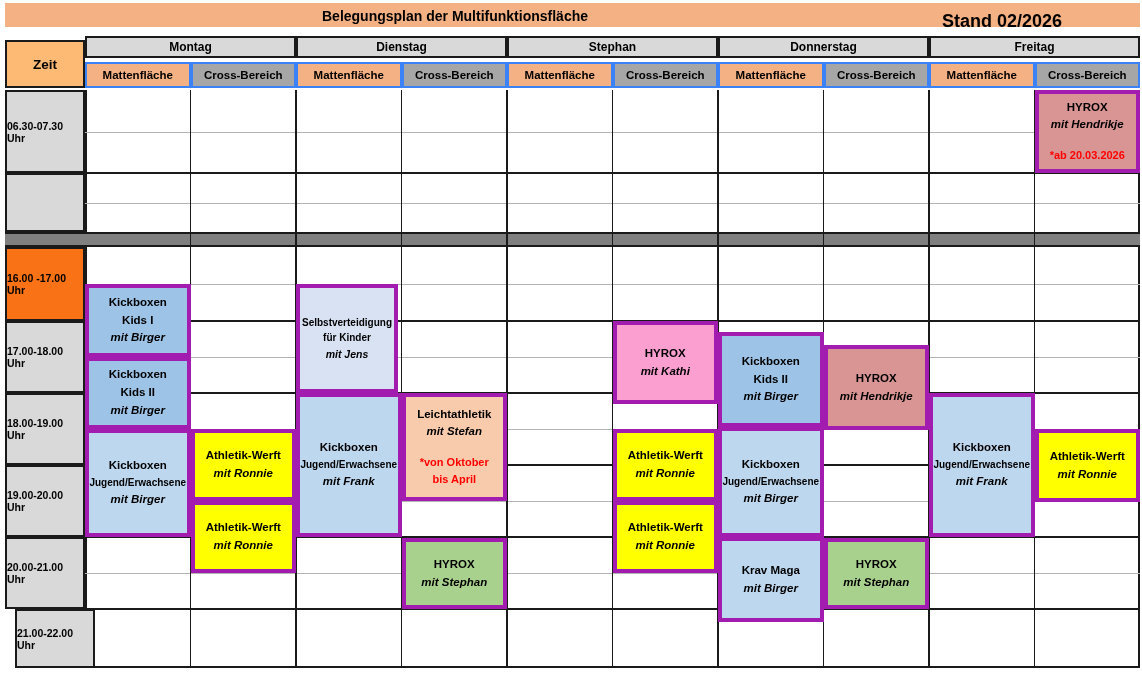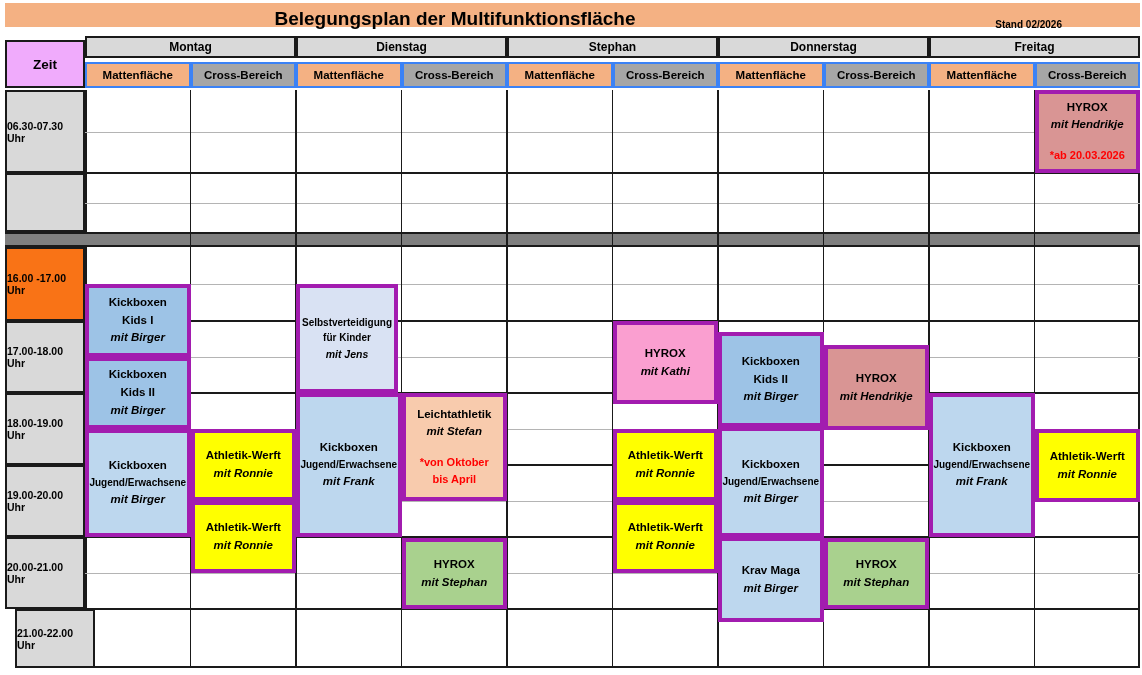--- a/index.html
+++ b/index.html
@@ -1,27 +1,27 @@
 <!DOCTYPE html>
 <html><head>
 <meta charset="utf-8">
 <style>
   html,body{margin:0;padding:0;background:#fff;}
   #page{position:relative;width:1142px;height:675px;background:#fff;
         font-family:"Liberation Sans",sans-serif;color:#000;overflow:hidden;}
   .abs{position:absolute;box-sizing:border-box;}
   #banner{left:5px;top:3px;width:1135px;height:24px;background:#F4B183;}
   #banner-title{left:5px;top:5px;width:890px;text-align:center;
-        font-size:19px;font-weight:bold;}
-  #banner-stand{right:78px;top:16px;font-size:10px;font-weight:bold;}
+        font-size:14px;font-weight:bold;}
+  #banner-stand{right:78px;top:8px;font-size:18px;font-weight:bold;}
   .day-header{top:36px;height:22px;background:#D9D9D9;border:2px solid #1a1a1a;
         font-size:12px;font-weight:bold;display:flex;align-items:center;justify-content:center;}
   .sub-header{top:62px;height:26px;border:2px solid #3b82f6;
         font-size:11.5px;font-weight:bold;display:flex;align-items:center;justify-content:center;}
-  #zeit-cell{left:5px;top:40px;width:80px;height:48px;background:#f0abfc;
+  #zeit-cell{left:5px;top:40px;width:80px;height:48px;background:#fdba74;
         border:2px solid #1a1a1a;font-size:13.5px;font-weight:bold;
         display:flex;align-items:center;justify-content:center;}
   #body-bg{left:85px;top:90px;width:1055px;height:578px;background:#fff;
         border:2px solid #1a1a1a;border-top:none;}
   .time-cell{left:5px;width:80px;background:#D9D9D9;border:2px solid #1a1a1a;
         font-size:10.5px;font-weight:bold;display:flex;align-items:center;justify-content:center;}
   .separator{left:5px;width:1135px;background:#7F7F7F;
         border-top:2px solid #1a1a1a;border-bottom:2px solid #1a1a1a;}
   .hline{left:85px;width:1055px;height:2px;background:#1a1a1a;}
   .halfline{left:85px;width:1055px;height:1px;background:#b4b4b4;}

